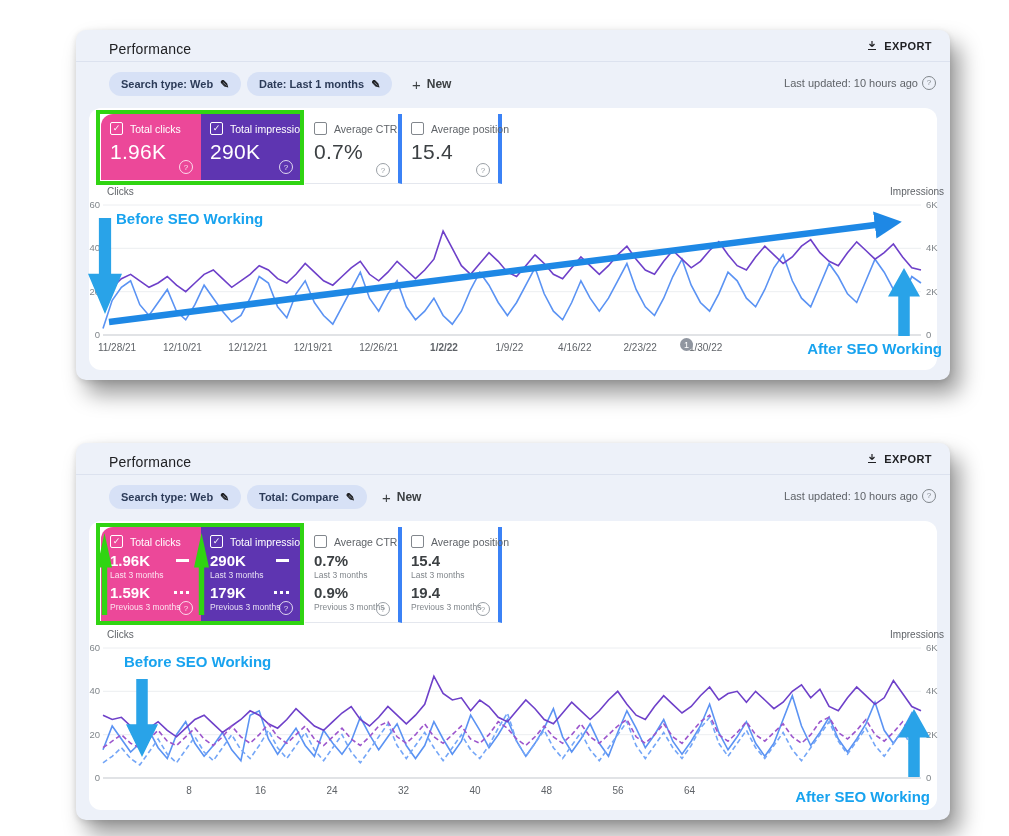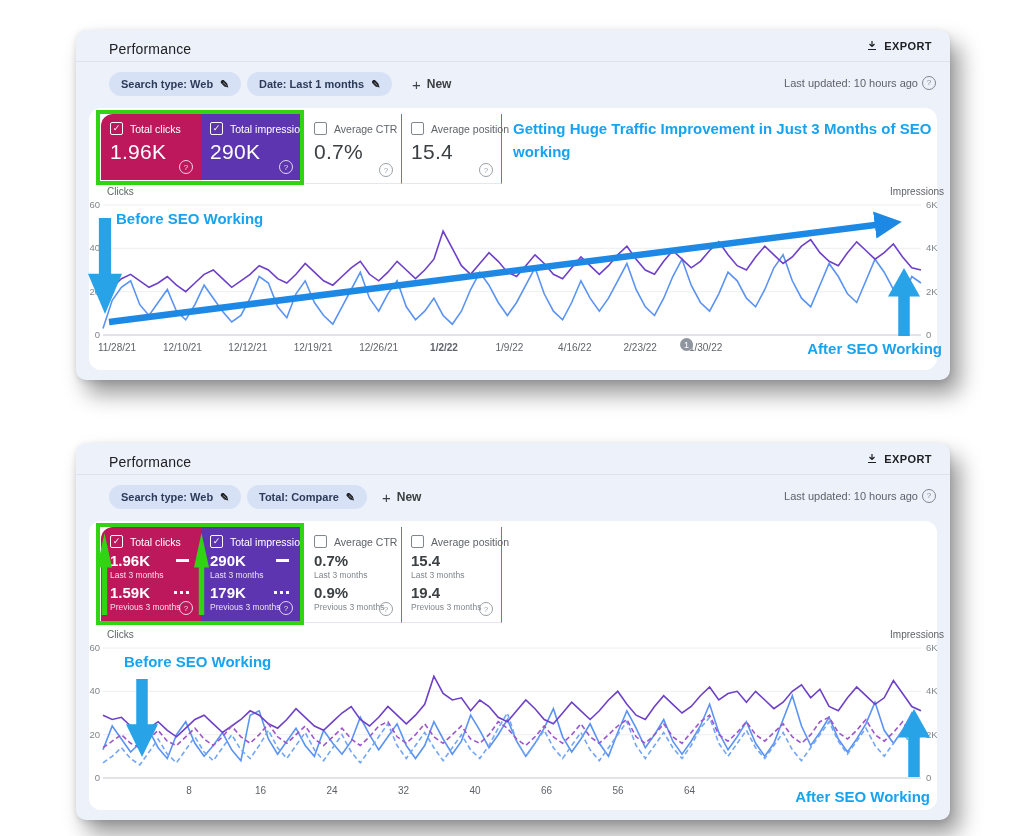--- a/index.html
+++ b/index.html
@@ -23,23 +23,23 @@
   .updated{position:absolute;right:14px;top:46px;display:flex;align-items:center;gap:4px;
     font-size:11px;color:#5f6368;}
   .qico{width:12px;height:12px;border:1px solid #80868b;border-radius:50%;font-size:8px;color:#80868b;
     display:inline-flex;align-items:center;justify-content:center;line-height:1;}
   .qico::after{content:"?";}
   .content-card{position:absolute;left:13px;top:78px;width:848px;background:#ffffff;border-radius:12px;}
   .panel.top .content-card{height:262px;}
   .panel.bottom .content-card{height:289px;}
   .greenbox{position:absolute;border:4px solid #30d412;z-index:6;}
   .mcard{position:absolute;box-sizing:border-box;padding:8px 9px;cursor:pointer;z-index:5;}
-  .mcard.blue{background:#be185d;color:#fff;border-top-left-radius:12px;}
+  .mcard.blue{background:#ec4899;color:#fff;border-top-left-radius:12px;}
   .mcard.purple{background:#5e35b1;color:#fff;}
-  .mcard.white{background:#fff;border-right:1px solid #3b82f6;border-bottom:1px solid #e4e7ee;color:#3c4043;}
+  .mcard.white{background:#fff;border-right:4px solid #3b82f6;border-bottom:1px solid #e4e7ee;color:#3c4043;}
   .mlabel{display:flex;align-items:center;gap:7px;font-size:10.5px;white-space:nowrap;}
   .mcard.white .mlabel{color:#5f6368;}
   .cb{width:11px;height:11px;border-radius:2px;flex:0 0 auto;display:inline-flex;align-items:center;
     justify-content:center;font-size:9px;line-height:1;}
   .cb.checked{border:1.5px solid #ffffff;color:#fff;}
   .cb.checked::after{content:"✓";}
   .cb.empty{border:1.5px solid #82878d;}
   .mvalue{font-size:21px;margin-top:5px;letter-spacing:.3px;}
   .mcard.white .mvalue{color:#3c4043;}
   .help{position:absolute;right:8px;bottom:6px;width:12px;height:12px;border-radius:50%;font-size:8px;
@@ -131,21 +131,20 @@
     <div class="mcard white" style="left:326px;top:84px;width:100px;height:70px;">
       <div class="mlabel">
           <span class="cb empty"></span>
         <span>Average position</span>
         </div>
       <div class="mvalue">15.4</div>
       <span class="help gray"></span>
     </div>
     <div class="greenbox" style="left:20px;top:80px;width:200px;height:67px;"></div>
 
-    <div class="annot" style="left:437px;top:88px;width:424px;">Getting Huge Traffic Improvement in Just 3 Months of SEO working</div>
 
     <span class="axlab" style="left:31px;top:156px;">Clicks</span>
     <span class="axlab" style="right:6px;top:156px;">Impressions</span>
     <span class="ytick" style="left:4px;width:20px;text-align:right;top:169px;">60</span>
     <span class="ytick" style="left:4px;width:20px;text-align:right;top:212px;">40</span>
     <span class="ytick" style="left:4px;width:20px;text-align:right;top:256px;">20</span>
     <span class="ytick" style="left:8px;width:16px;text-align:right;top:299px;">0</span>
     <span class="ytick" style="left:850px;top:169px;">6K</span>
     <span class="ytick" style="left:850px;top:212px;">4K</span>
     <span class="ytick" style="left:850px;top:256px;">2K</span>
@@ -304,21 +303,21 @@
         <polyline points="0.0,67.2 9.2,71.5 18.4,69.3 27.6,78.0 36.8,84.5 46.0,80.2 55.1,73.7 64.3,82.3 73.5,88.8 82.7,80.2 91.9,71.5 101.1,67.2 110.3,75.8 119.5,84.5 128.7,78.0 137.9,71.5 147.1,62.8 156.2,67.2 165.4,75.8 174.6,80.2 183.8,71.5 193.0,60.7 202.2,69.3 211.4,78.0 220.6,82.3 229.8,73.7 239.0,65.0 248.2,58.5 257.3,71.5 266.5,78.0 275.7,69.3 284.9,58.5 294.1,67.2 303.3,75.8 312.5,67.2 321.7,56.3 330.9,28.2 340.1,45.5 349.3,52.0 358.4,49.8 367.6,62.8 376.8,52.0 386.0,58.5 395.2,69.3 404.4,73.7 413.6,62.8 422.8,52.0 432.0,60.7 441.2,71.5 450.4,75.8 459.6,65.0 468.7,54.2 477.9,62.8 487.1,71.5 496.3,62.8 505.5,52.0 514.7,43.3 523.9,56.3 533.1,67.2 542.3,71.5 551.5,58.5 560.7,47.7 569.8,56.3 579.0,65.0 588.2,58.5 597.4,47.7 606.6,39.0 615.8,52.0 625.0,45.5 634.2,43.3 643.4,54.2 652.6,43.3 661.8,52.0 670.9,60.7 680.1,54.2 689.3,43.3 698.5,36.8 707.7,49.8 716.9,41.2 726.1,58.5 735.3,62.8 744.5,49.8 753.7,39.0 762.9,47.7 772.0,56.3 781.2,49.8 790.4,32.5 799.6,45.5 808.8,58.5 818.0,62.8" fill="none" stroke="#6e40c9" stroke-width="1.6"></polyline>
         <polyline points="0.0,114.8 9.2,108.3 18.4,99.7 27.6,110.5 36.8,117.0 46.0,104.0 55.1,91.0 64.3,106.2 73.5,114.8 82.7,101.8 91.9,88.8 101.1,104.0 110.3,112.7 119.5,99.7 128.7,86.7 137.9,101.8 147.1,110.5 156.2,97.5 165.4,82.3 174.6,99.7 183.8,110.5 193.0,97.5 202.2,84.5 211.4,101.8 220.6,112.7 229.8,99.7 239.0,86.7 248.2,104.0 257.3,114.8 266.5,101.8 275.7,88.8 284.9,75.8 294.1,97.5 303.3,110.5 312.5,97.5 321.7,84.5 330.9,99.7 340.1,112.7 349.3,99.7 358.4,86.7 367.6,101.8 376.8,110.5 386.0,97.5 395.2,80.2 404.4,65.0 413.6,93.2 422.8,108.3 432.0,95.3 441.2,82.3 450.4,99.7 459.6,110.5 468.7,97.5 477.9,84.5 487.1,101.8 496.3,112.7 505.5,99.7 514.7,86.7 523.9,73.7 533.1,97.5 542.3,110.5 551.5,97.5 560.7,84.5 569.8,99.7 579.0,110.5 588.2,97.5 597.4,80.2 606.6,69.3 615.8,95.3 625.0,108.3 634.2,95.3 643.4,82.3 652.6,99.7 661.8,110.5 670.9,97.5 680.1,84.5 689.3,101.8 698.5,112.7 707.7,99.7 716.9,86.7 726.1,73.7 735.3,93.2 744.5,106.2 753.7,93.2 762.9,80.2 772.0,97.5 781.2,108.3 790.4,95.3 799.6,82.3 808.8,99.7 818.0,104.0" fill="none" stroke="#74a6f7" stroke-width="1.6" stroke-dasharray="5 3"></polyline>
         <polyline points="0.0,99.7 9.2,93.2 18.4,86.7 27.6,95.3 36.8,99.7 46.0,91.0 55.1,82.3 64.3,93.2 73.5,97.5 82.7,88.8 91.9,80.2 101.1,91.0 110.3,97.5 119.5,88.8 128.7,78.0 137.9,88.8 147.1,95.3 156.2,86.7 165.4,75.8 174.6,88.8 183.8,95.3 193.0,86.7 202.2,78.0 211.4,91.0 220.6,97.5 229.8,88.8 239.0,80.2 248.2,91.0 257.3,97.5 266.5,88.8 275.7,78.0 284.9,73.7 294.1,88.8 303.3,95.3 312.5,86.7 321.7,75.8 330.9,88.8 340.1,95.3 349.3,86.7 358.4,78.0 367.6,91.0 376.8,95.3 386.0,86.7 395.2,73.7 404.4,80.2 413.6,91.0 422.8,97.5 432.0,88.8 441.2,78.0 450.4,88.8 459.6,95.3 468.7,86.7 477.9,75.8 487.1,88.8 496.3,95.3 505.5,86.7 514.7,78.0 523.9,71.5 533.1,88.8 542.3,95.3 551.5,86.7 560.7,75.8 569.8,88.8 579.0,95.3 588.2,84.5 597.4,73.7 606.6,67.2 615.8,86.7 625.0,93.2 634.2,84.5 643.4,73.7 652.6,86.7 661.8,93.2 670.9,84.5 680.1,75.8 689.3,88.8 698.5,95.3 707.7,86.7 716.9,73.7 726.1,69.3 735.3,84.5 744.5,91.0 753.7,82.3 762.9,71.5 772.0,86.7 781.2,93.2 790.4,84.5 799.6,73.7 808.8,86.7 818.0,88.8" fill="none" stroke="#9c55cc" stroke-width="1.6" stroke-dasharray="5 3"></polyline>
       </svg>
     <div class="xlabels" style="top:342px;">
         <span class="xlab" style="left: 86px;">8</span>
         <span class="xlab" style="left: 157.5px;">16</span>
         <span class="xlab" style="left: 229px;">24</span>
         <span class="xlab" style="left: 300.5px;">32</span>
         <span class="xlab" style="left: 372px;">40</span>
-        <span class="xlab" style="left: 443.5px;">66</span>
+        <span class="xlab" style="left: 443.5px;">48</span>
         <span class="xlab" style="left: 515px;">56</span>
         <span class="xlab" style="left: 586.5px;">64</span>
       </div>
 
     <span class="ovtext" style="left:48px;top:210px;">Before SEO Working</span>
     <div class="blockarrow down" style="left:50px;top:236px;width:32px;height:78px;"></div>
     <div class="blockarrow up" style="left:822px;top:266px;width:32px;height:68px;"></div>
     <span class="ovtext" style="left:650px;top:345px;width:204px;text-align:right;">After SEO Working</span>
   </div>
 </div>

